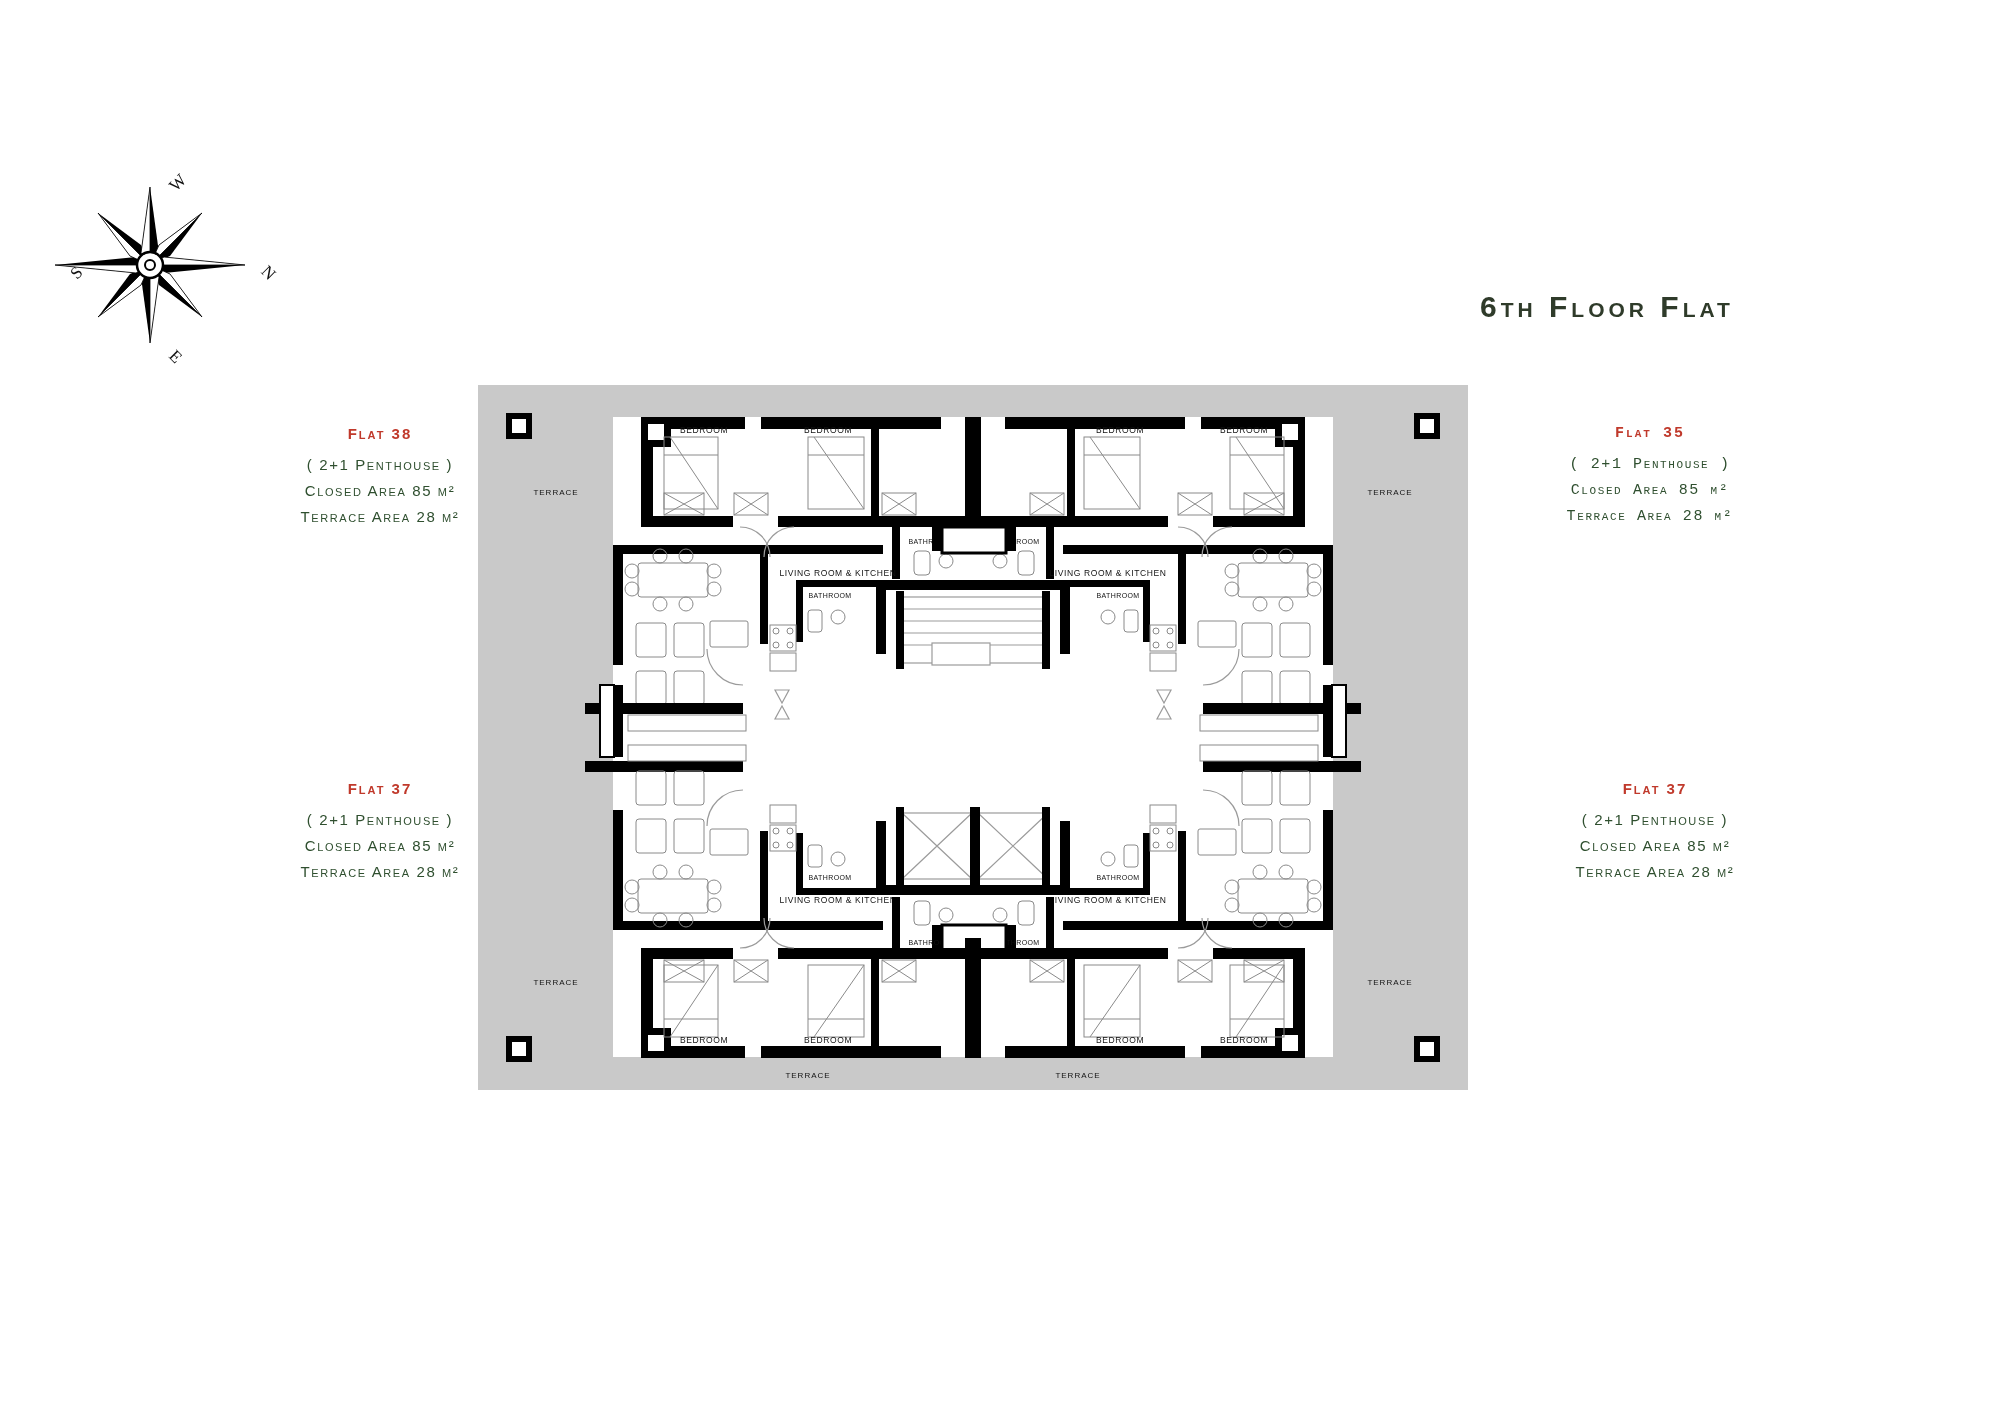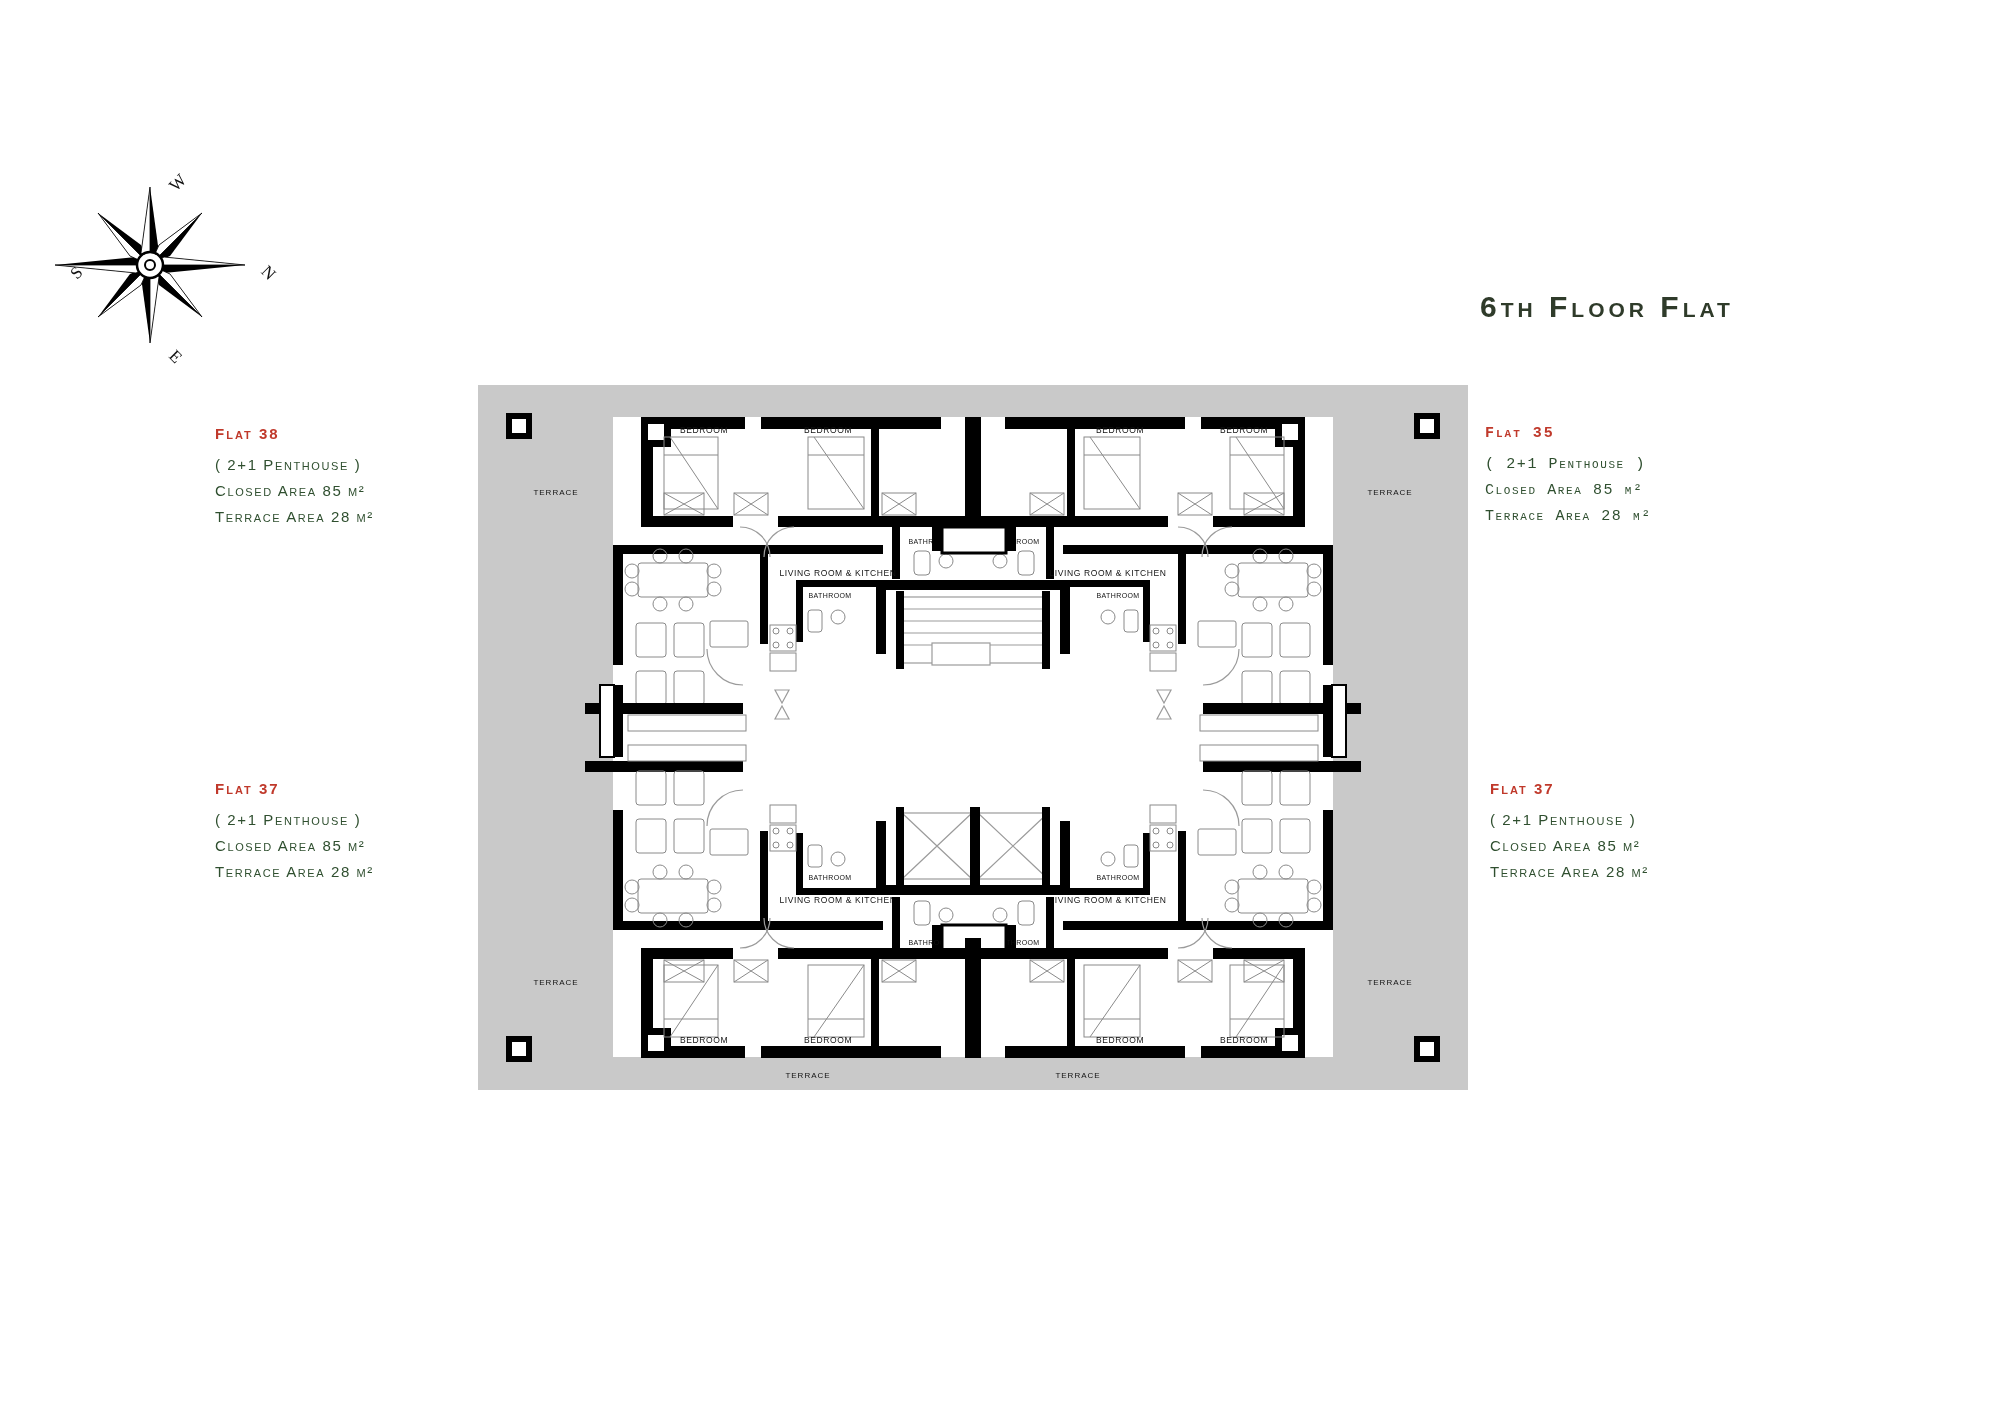--- a/index.html
+++ b/index.html
@@ -64,21 +64,21 @@
   .flat-info .flat-type,
   .flat-info .flat-closed,
   .flat-info .flat-terrace {
     color: #2f4f2f;
     font-size: 15px;
     letter-spacing: 1.6px;
     font-variant: small-caps;
     line-height: 26px;
     white-space: nowrap;
   }
-  .fi-ctr   { }
+  .fi-ctr   { text-align: center; }
 
   #flat-38-info { left: 215px;  top: 425px; }
   #flat-35-info { left: 1485px; top: 425px; font-family: Liberation Mono, monospace; }
   #flat-37l-info{ left: 215px;  top: 780px; }
   #flat-37r-info{ left: 1490px; top: 780px; }
   #flat-36-label {
     position: absolute;
     left: 1295px; top: 810px;
     color: #c0392b;
     font-size: 15px;

